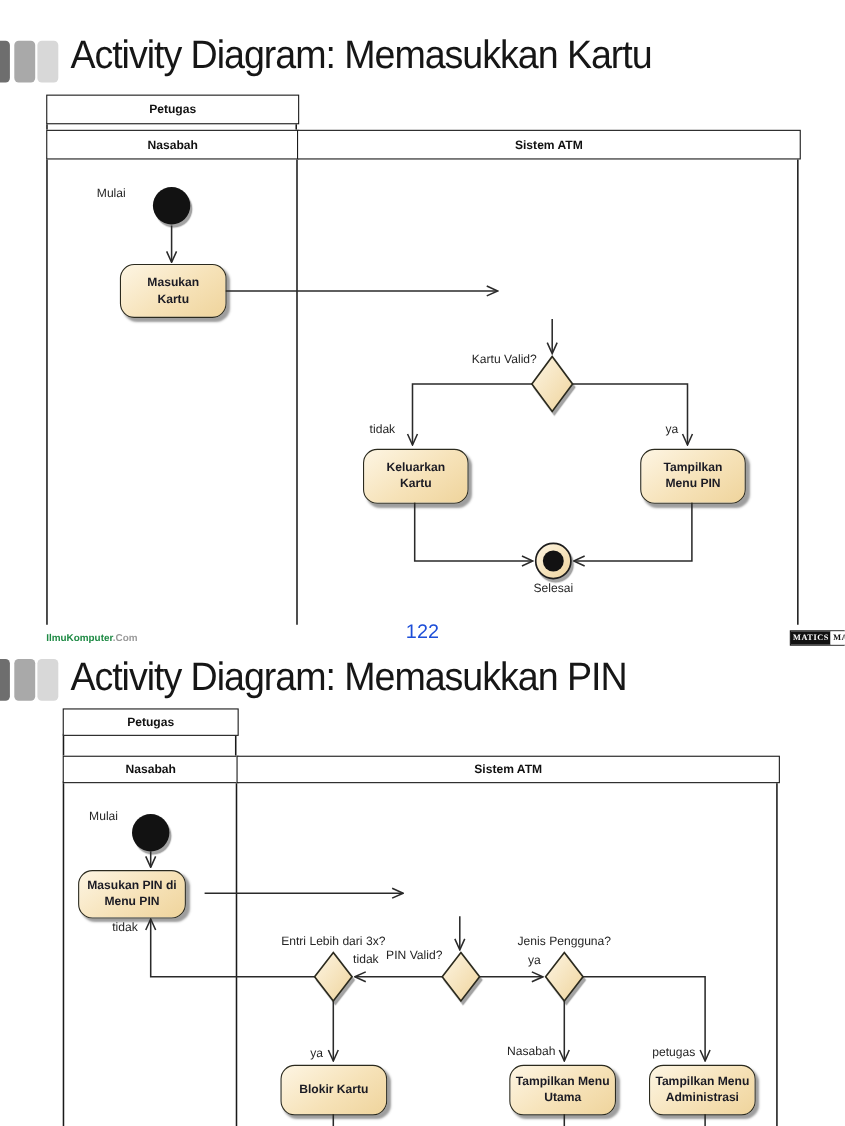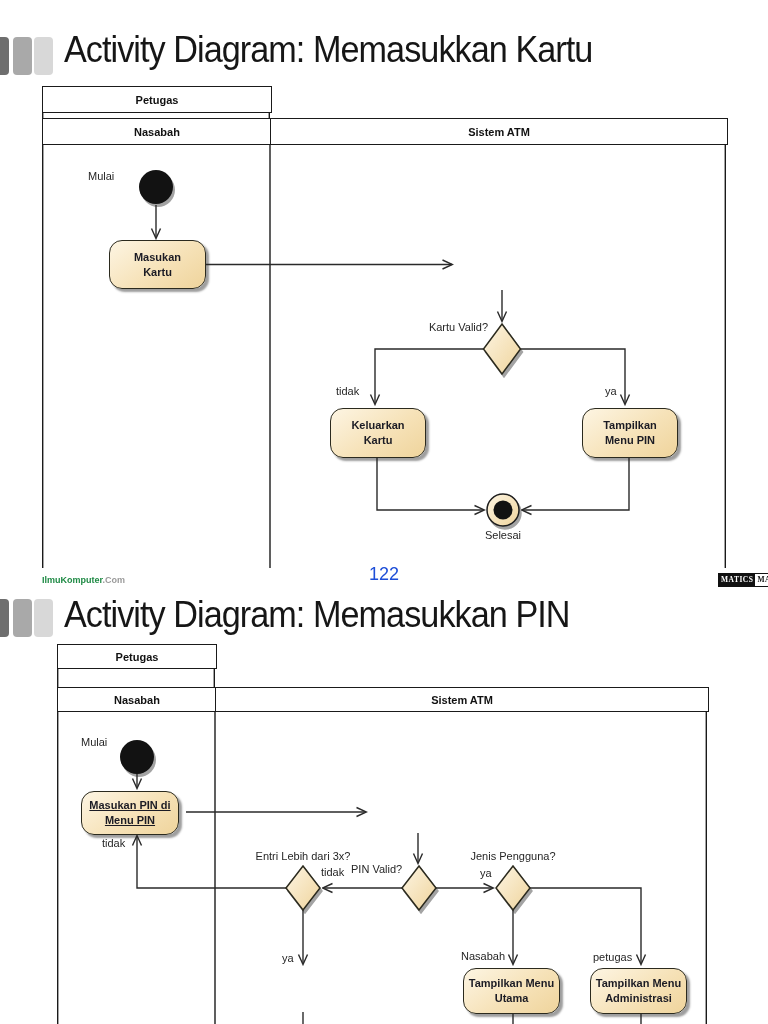--- a/index.html
+++ b/index.html
@@ -158,22 +158,23 @@
     <div class="lane-header" style="left:57px;top:59px;width:158px;height:23px;">
         <span>Petugas</span>
       </div>
     <div class="lane-header" style="left:57px;top:102px;width:158px;height:23px;">
         <span>Nasabah</span>
       </div>
     <div class="lane-header" style="left:215px;top:102px;width:492px;height:23px;">
         <span>Sistem ATM</span>
       </div>
 
-    <div class="node" style="left:81px;top:206px;width:96px;height:42px;text-decoration:underline;">Masukan PIN di
+    <div class="node" style="left:71px;top:206px;width:96px;height:42px;">Masukan PIN di
 Menu PIN</div>
+    <div class="node" style="left:255px;top:383px;width:95px;height:44px;">Blokir Kartu</div>
     <div class="node" style="left:463px;top:383px;width:95px;height:44px;">Tampilkan Menu
 Utama</div>
     <div class="node" style="left:590px;top:383px;width:95px;height:44px;">Tampilkan Menu
 Administrasi</div>
 
     <div class="edge-label" style="left:81px;top:151px;">Mulai</div>
     <div class="edge-label" style="left:102px;top:252px;">tidak</div>
     <div class="edge-label center" style="left:243px;top:265px;width:120px;">Entri Lebih dari 3x?</div>
     <div class="edge-label" style="left:321px;top:281px;">tidak</div>
     <div class="edge-label" style="left:351px;top:278px;">PIN Valid?</div>

